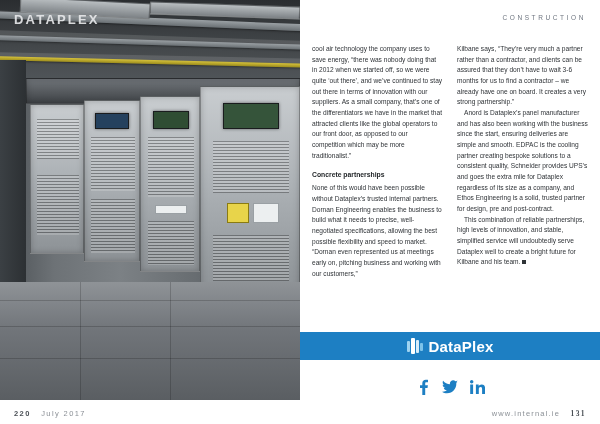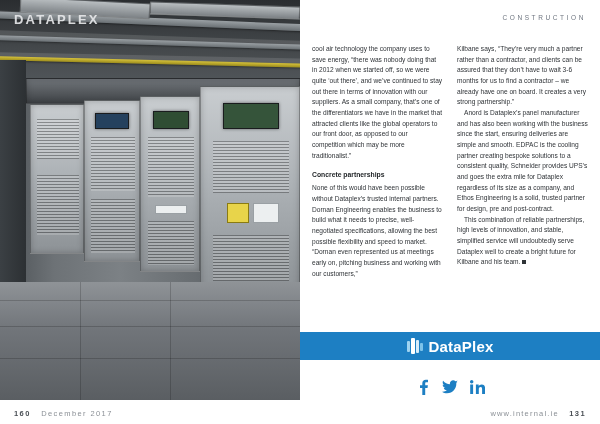--- a/index.html
+++ b/index.html
@@ -237,21 +237,21 @@
     position: absolute;
     left: 0; bottom: 0; width: 300px; height: 24px;
   }
   .folio-right {
     position: absolute;
     right: 14px; bottom: 6px;
     font-size: 7.5px;
     letter-spacing: 1.4px;
     color: #8b9096;
   }
-  .folio-right .num { color: #4a4f55; font-weight: bold; }
+  .folio-right .num { color: #4a4f55; font-weight: bold; font-family: Liberation Serif, serif; }
   .url {
     letter-spacing: 1.2px;
   }
 </style>
 </head>
 <body>
 
 <div class="page">
 
   <div class="left-page">
@@ -302,22 +302,22 @@
         <div class="floor-line" style="left:0; top:76px; width:300px;"></div>
         <div class="floor-line" style="left:80px; top:0; width:1px; height:118px;"></div>
         <div class="floor-line" style="left:170px; top:0; width:1px; height:118px;"></div>
       </div>
 
       <div class="logo-datap">DATAPLEX</div>
     </div>
 
     <div class="left-footer">
       <div class="folio-left">
-        <span class="num">160</span>
-        &nbsp;&nbsp;<span>December 2017</span>
+        <span class="num">220</span>
+        &nbsp;&nbsp;<span>July 2017</span>
       </div>
     </div>
   </div>
 
   <div class="right-page">
 
     <div class="kicker">CONSTRUCTION</div>
 
     <div class="cols">
       <div class="col">

